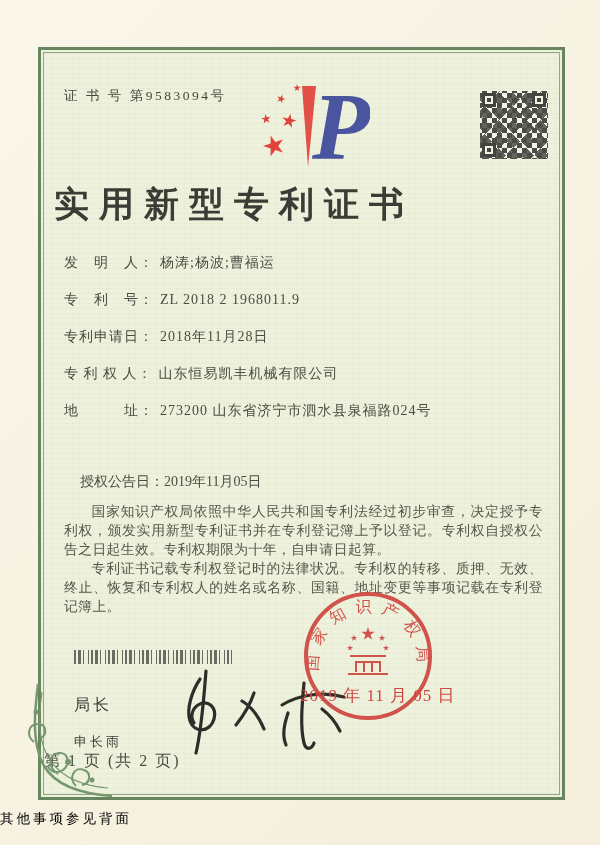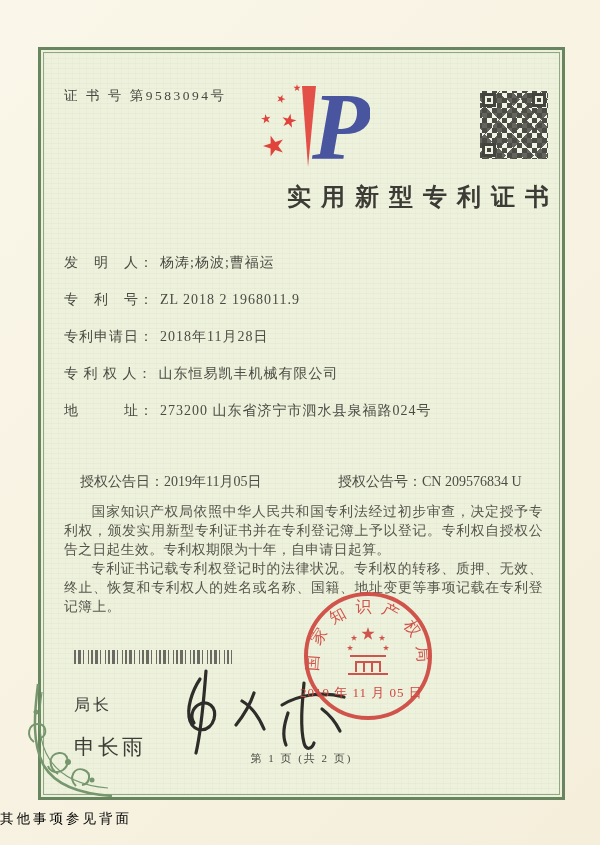--- a/index.html
+++ b/index.html
@@ -28,48 +28,48 @@
     position:absolute;left:436px;top:38px;width:68px;height:68px;background:#f2f4e6;
     background-image:
       repeating-conic-gradient(from 0deg,#4c4c46 0 25%,transparent 0 50%),
       repeating-conic-gradient(from 45deg,rgba(76,76,70,.85) 0 25%,transparent 0 50%);
     background-size:10px 10px,14px 14px;background-position:2px 2px,5px 1px;
   }
   .finder{position:absolute;width:14px;height:14px;border:3px solid #44443f;background:#f0f2e4;box-sizing:border-box;}
   .finder::after{content:"";position:absolute;left:2px;top:2px;width:4px;height:4px;background:#44443f;}
   .f-tl{left:2px;top:2px}.f-tr{right:2px;top:2px}.f-bl{left:2px;bottom:2px}
   .title{
-    position:absolute;left:0;top:128px;width:100%;text-align:right;
-    font-size:24px;font-weight:600;letter-spacing:10px;text-indent:10px;color:#3c3b35;font-family:Liberation Mono, monospace;
+    position:absolute;left:0;top:128px;width:100%;text-align:left;
+    font-size:35px;font-weight:600;letter-spacing:10px;text-indent:10px;color:#3c3b35;font-family:Liberation Mono, monospace;
   }
   .fields{position:absolute;left:20px;top:198px;width:480px;font-size:14px;}
   .frow{height:23px;line-height:23px;margin-bottom:14px;white-space:nowrap;}
   .flabel{display:inline-block;letter-spacing:1px;}
   .fvalue{margin-left:6px;letter-spacing:1px;}
   .grant-row{position:absolute;left:36px;top:420px;width:490px;font-size:14px;white-space:nowrap;}
   .grant-col2{position:absolute;left:258px;top:0;}
   .paras{position:absolute;left:20px;top:449px;width:479px;font-size:13.8px;line-height:19px;color:#56554b;}
   .paras p{margin:0;text-indent:2em;letter-spacing:0.4px;text-align:justify;}
   .barcode{
     position:absolute;left:30px;top:597px;width:158px;height:14px;opacity:.85;
     background:repeating-linear-gradient(90deg,
       #54534d 0 2px,transparent 2px 4px,#54534d 4px 7px,transparent 7px 9px,
       #54534d 9px 10px,transparent 10px 14px,#54534d 14px 15px,transparent 15px 17px);
   }
   .signer{position:absolute;left:30px;top:642px;font-family:"Liberation Sans","DejaVu Sans",sans-serif;color:#3d3d38;}
   .signer-title{font-size:16px;letter-spacing:3px;margin-bottom:17px;}
-  .signer-name{font-size:21px;letter-spacing:3px;}
+  .signer-name{font-size:13px;letter-spacing:3px;}
   .signature{position:absolute;left:118px;top:612px;width:210px;height:100px;}
   .seal{position:absolute;left:300px;top:588px;width:136px;height:136px;z-index:5;opacity:.92;}
   .seal-date{
     position:absolute;left:300px;top:684px;width:170px;z-index:6;
-    color:#cf4740;font-size:13px;letter-spacing:1px;white-space:nowrap;
+    color:#cf4740;font-size:17px;letter-spacing:1px;white-space:nowrap;
     font-family:"Liberation Serif","DejaVu Serif",serif;
   }
-  .footer-page{position:absolute;left:0;top:698px;width:100%;text-align:center;font-size:11px;letter-spacing:2px;color:#4b4a43;}
+  .footer-page{position:absolute;left:0;top:698px;width:100%;font-size:16px;letter-spacing:2px;color:#4b4a43;}
   .back-note{position:absolute;left:0;top:810px;width:100%;text-align:left;font-size:13.5px;letter-spacing:3px;color:#000000;}
   .ornament{position:absolute;left:24px;top:682px;width:95px;height:120px;z-index:4;}
 </style>
 </head>
 <body>
 
 <div class="frame">
   <div class="frame-inner">
 
     <div class="cert-no">证 书 号 第9583094号</div>
@@ -109,23 +109,20 @@
       <div class="frow">
         <span class="flabel">专 利 权 人：</span><span class="fvalue">山东恒易凯丰机械有限公司</span>
       </div>
       <div class="frow">
         <span class="flabel">地　　　址：</span><span class="fvalue">273200 山东省济宁市泗水县泉福路024号</span>
       </div>
     </div>
 
     <div class="grant-row">
       <span>授权公告日：</span><span>2019年11月05日</span>
-      <span class="grant-col2">
-        <span>授权公告号：</span><span>CN 209576834 U</span>
-      </span>
     </div>
 
     <div class="paras">
       <p>国家知识产权局依照中华人民共和国专利法经过初步审查，决定授予专利权，颁发实用新型专利证书并在专利登记簿上予以登记。专利权自授权公告之日起生效。专利权期限为十年，自申请日起算。</p>
       <p>专利证书记载专利权登记时的法律状况。专利权的转移、质押、无效、终止、恢复和专利权人的姓名或名称、国籍、地址变更等事项记载在专利登记簿上。</p>
     </div>
 
     <div class="barcode"></div>
 
     <div class="signer">

